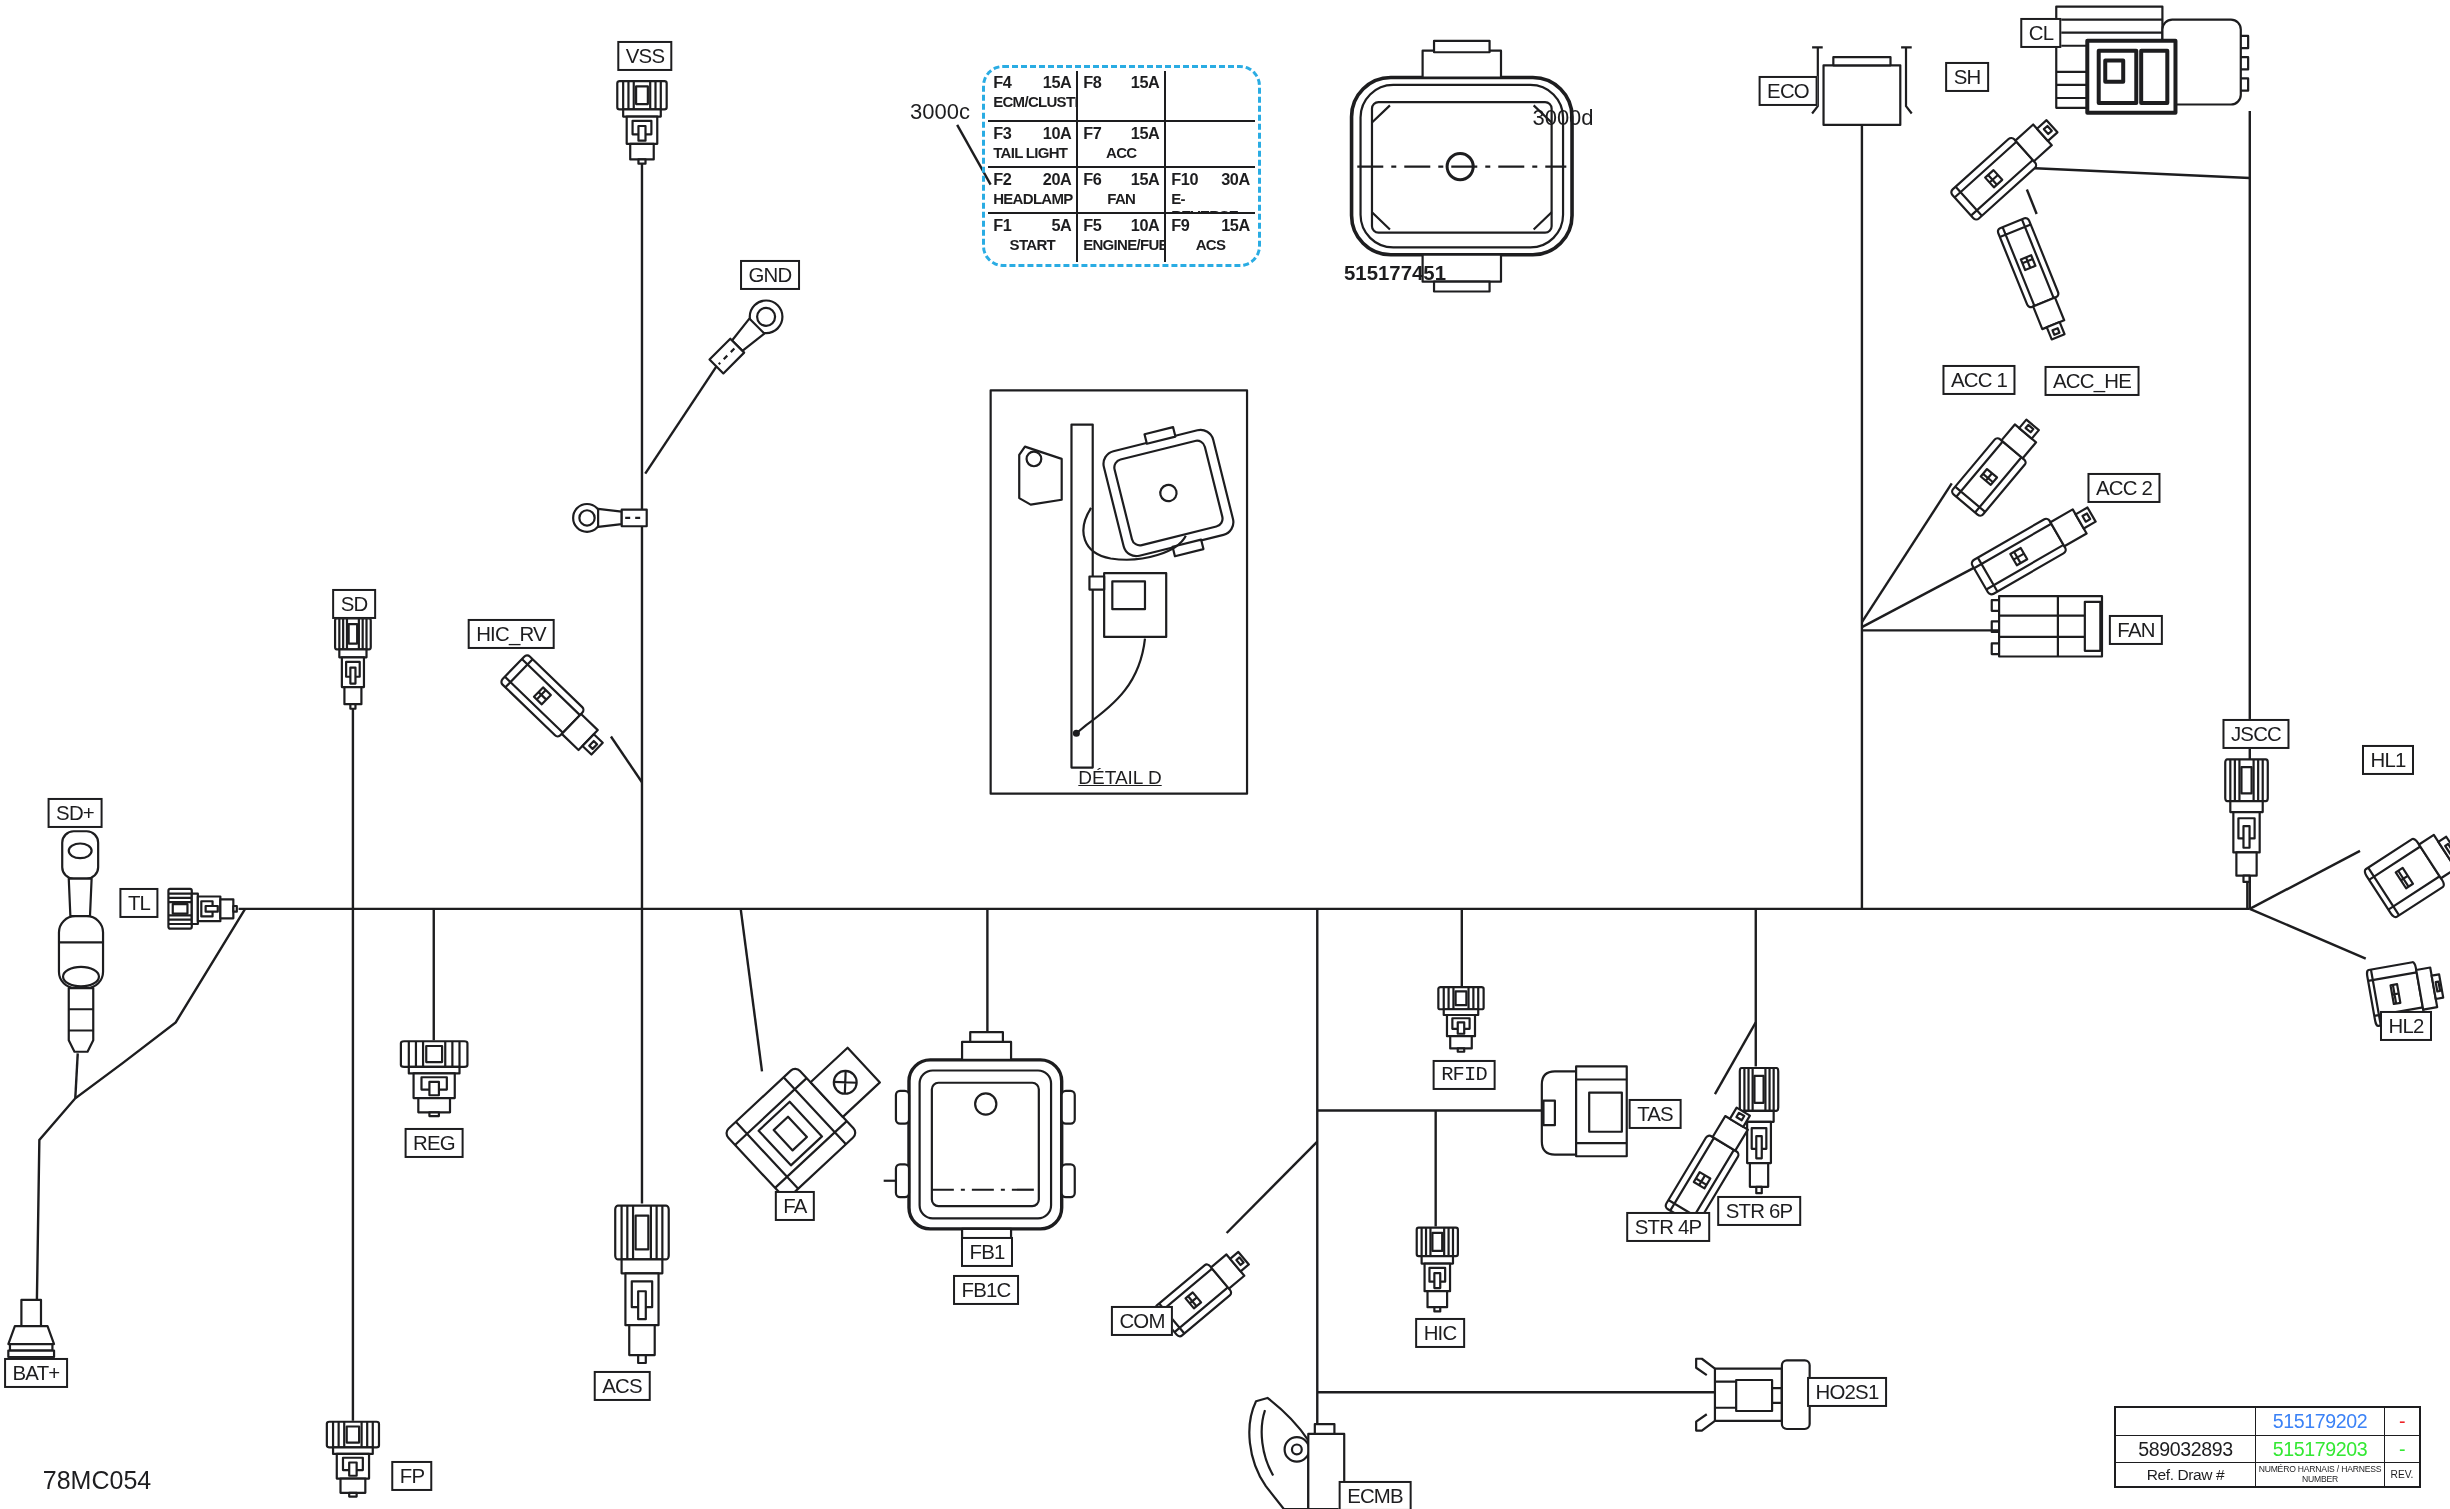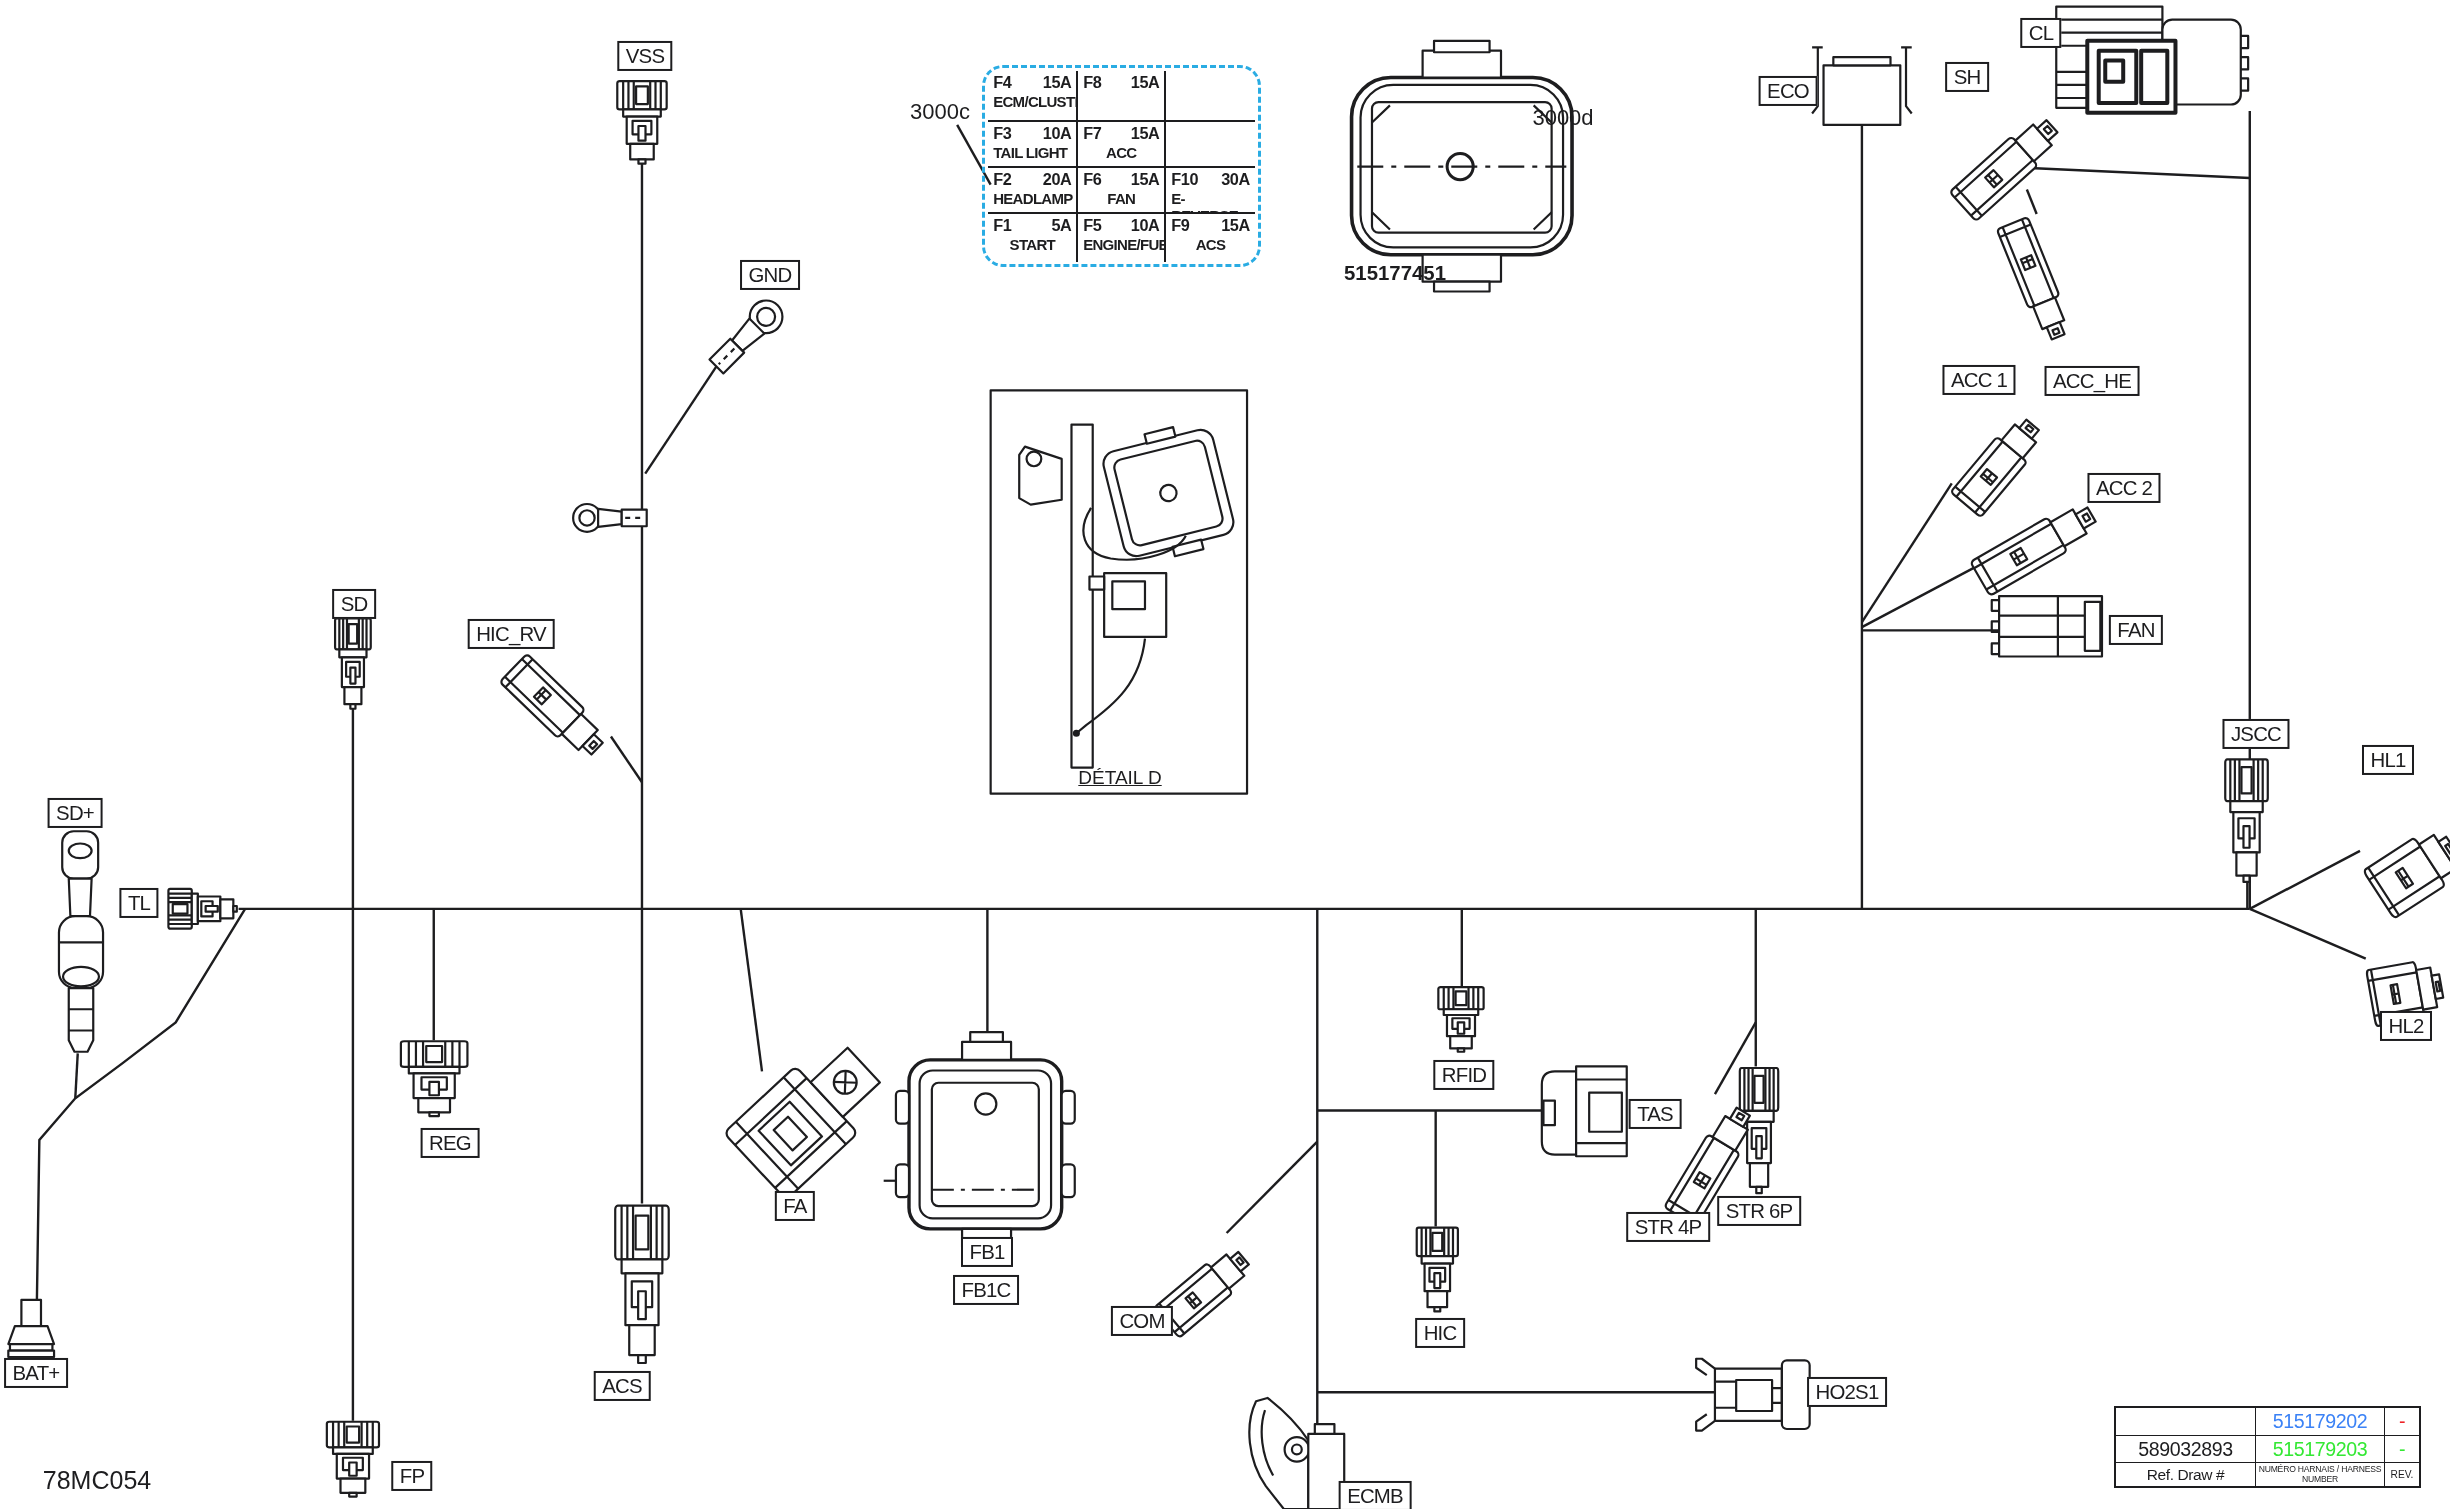--- a/index.html
+++ b/index.html
@@ -352,31 +352,31 @@
       <div class="rcell lastrow rsmall">NUMÉRO HARNAIS / HARNESS NUMBER</div>
       <div class="rcell lastrow rrev">REV.</div>
     </div>
 
 <div class="lbl" style="left: 645px; top: 56px;">VSS</div>
     <div class="lbl" style="left: 770px; top: 275px;">GND</div>
     <div class="lbl" style="left: 354px; top: 604px;">SD</div>
     <div class="lbl" style="left: 511px; top: 634px; text-align: right;">HIC_RV</div>
     <div class="lbl" style="left: 75px; top: 813px;">SD+</div>
     <div class="lbl" style="left: 139px; top: 903px;">TL</div>
-    <div class="lbl" style="left: 450px; top: 1143px;">REG</div>
+    <div class="lbl" style="left: 434px; top: 1143px;">REG</div>
     <div class="lbl" style="left: 795px; top: 1206px;">FA</div>
     <div class="lbl" style="left: 987px; top: 1252px;">FB1</div>
     <div class="lbl" style="left: 986px; top: 1290px;">FB1C</div>
     <div class="lbl" style="left: 622px; top: 1386px;">ACS</div>
     <div class="lbl" style="left: 412px; top: 1476px;">FP</div>
     <div class="lbl" style="left: 36px; top: 1373px;">BAT+</div>
     <div class="lbl" style="left: 1142px; top: 1321px;">COM</div>
     <div class="lbl" style="left: 1375px; top: 1496px;">ECMB</div>
     <div class="lbl" style="left: 1440px; top: 1333px;">HIC</div>
-    <div class="lbl" style="left: 1464px; top: 1075px;">RFID</div>
+    <div class="lbl" style="left: 1464px; top: 1075px; font-family: Liberation Mono, monospace;">RFID</div>
     <div class="lbl" style="left: 1655px; top: 1114px;">TAS</div>
     <div class="lbl" style="left: 1668px; top: 1227px;">STR 4P</div>
     <div class="lbl" style="left: 1759px; top: 1211px;">STR 6P</div>
     <div class="lbl" style="left: 1847px; top: 1392px;">HO2S1</div>
     <div class="lbl" style="left: 1788px; top: 91px;">ECO</div>
     <div class="lbl" style="left: 1967px; top: 77px;">SH</div>
     <div class="lbl" style="left: 2041px; top: 33px;">CL</div>
     <div class="lbl" style="left: 1979px; top: 380px;">ACC 1</div>
     <div class="lbl" style="left: 2092px; top: 381px;">ACC_HE</div>
     <div class="lbl" style="left: 2124px; top: 488px;">ACC 2</div>

